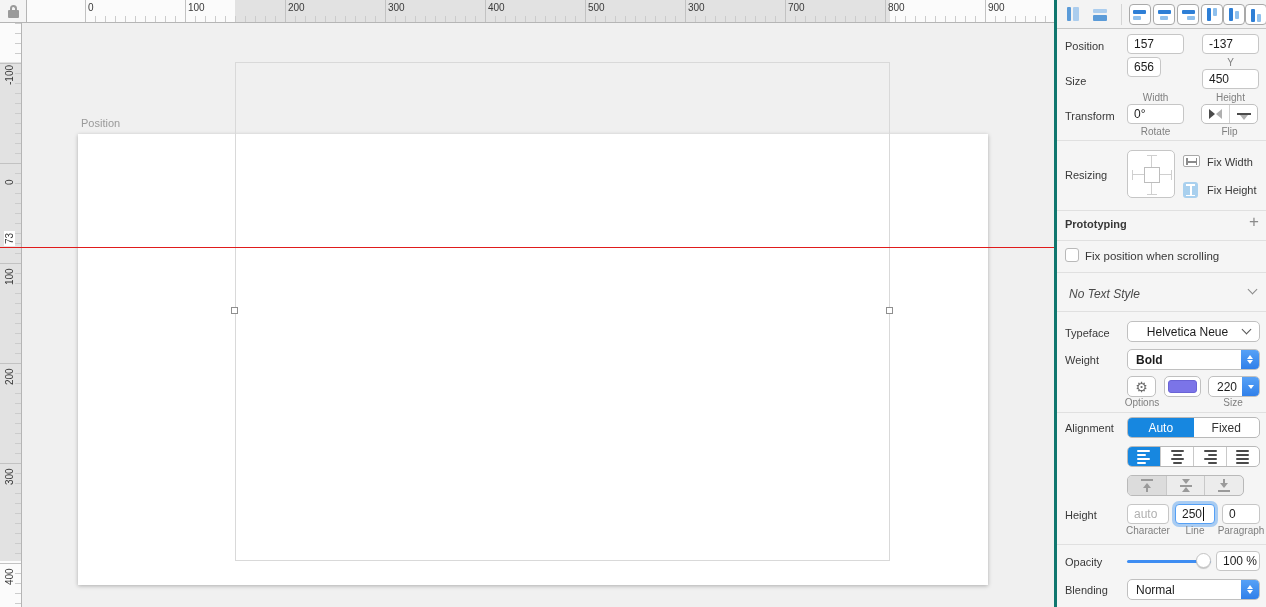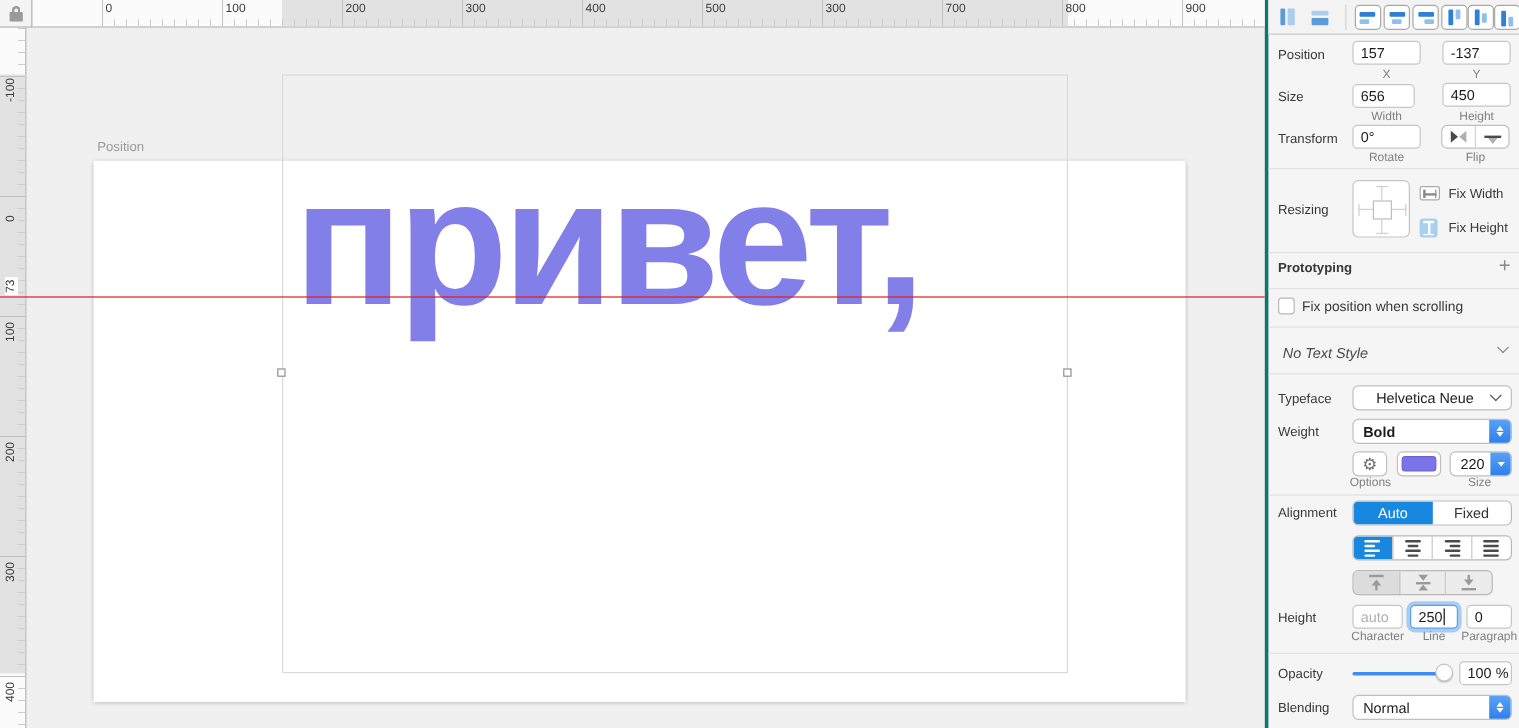--- a/index.html
+++ b/index.html
@@ -140,21 +140,20 @@
   .pinbox .l { position:absolute; background:#cfcfcf; }
 </style>
 </head>
 <body>
 
 <div id="canvas">
   <div id="artboard-label">Position</div>
   <div id="artboard"></div>
 
   <div id="big-text">
-    <div>привет,</div>
   </div>
 
   <div id="layer-box"></div>
   <div class="handle" style="left:231px;top:307px;"></div>
   <div class="handle" style="left:886px;top:307px;"></div>
 
   <div id="guide-line"></div>
 
   <div id="hruler">
     <div class="band"></div>
@@ -249,21 +248,21 @@
   <div class="field" style="left:70px;top:34px;width:57px;">
       <span>157</span>
     </div>
   <div class="field" style="left:145px;top:34px;width:57px;">
       <span>-137</span>
     </div>
   <span class="sublabel" style="left:70px;top:57px;width:57px;">X</span>
   <span class="sublabel" style="left:145px;top:57px;width:57px;">Y</span>
 
   <span class="plabel" style="left:8px;top:75px;">Size</span>
-  <div class="field" style="left:70px;top:70px;width:52px;">
+  <div class="field" style="left:70px;top:57px;width:34px;">
       <span>656</span>
     </div>
   <div class="field" style="left:145px;top:69px;width:57px;">
       <span>450</span>
     </div>
   <span class="sublabel" style="left:70px;top:92px;width:57px;">Width</span>
   <span class="sublabel" style="left:145px;top:92px;width:57px;">Height</span>
 
   <span class="plabel" style="left:8px;top:110px;">Transform</span>
   <div class="field" style="left:70px;top:104px;width:57px;">

